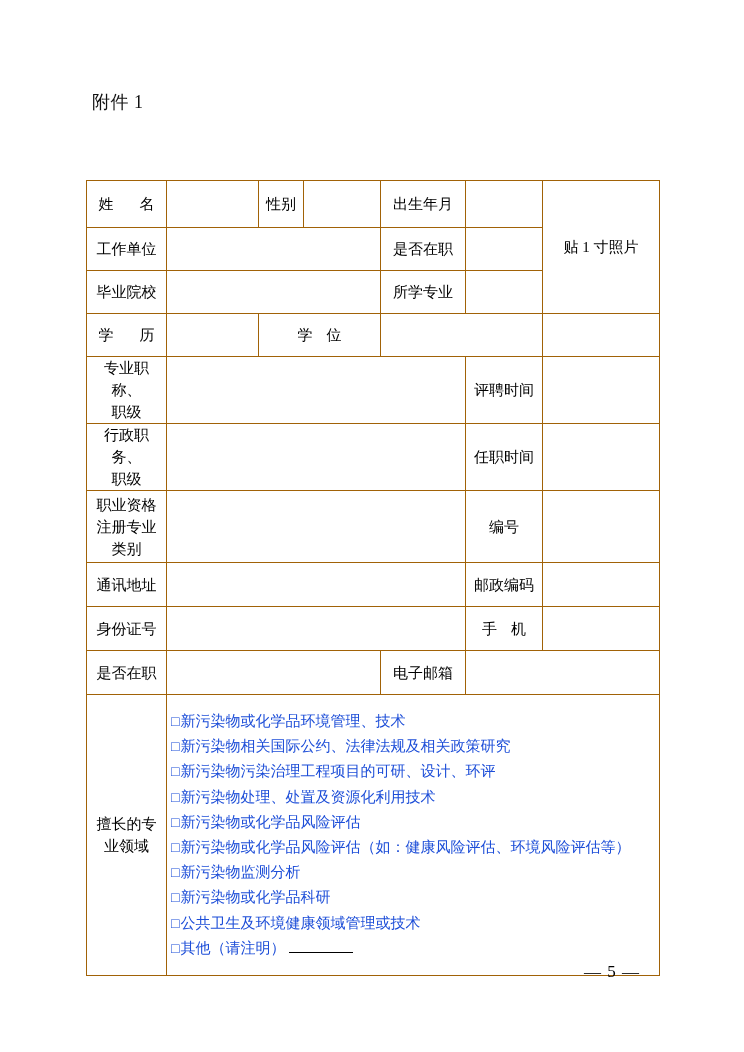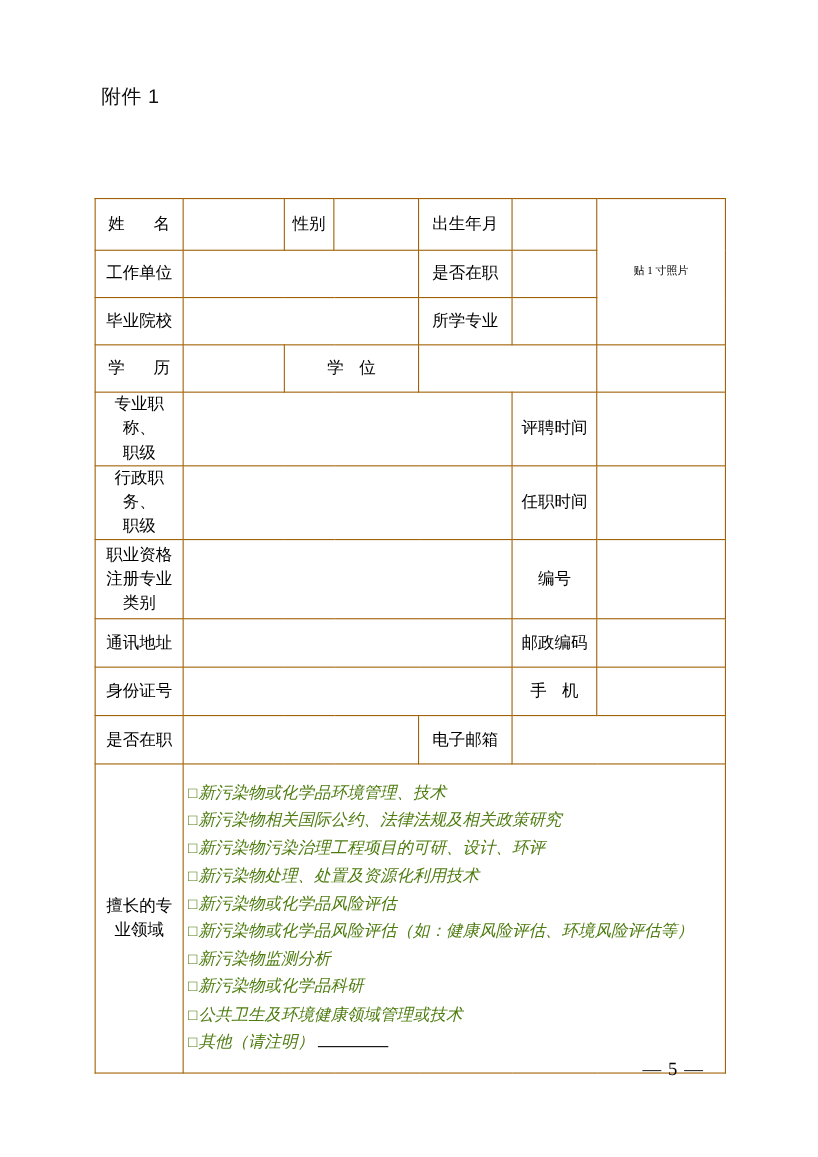--- a/index.html
+++ b/index.html
@@ -21,22 +21,22 @@
     left: 0; top: 0;
     width: 744px;
     height: 1052px;
     box-sizing: border-box;
   }
 
   
   .attachment-label {
     position: absolute;
     left: 92px;
-    top: 76px;
-    font-family: Liberation Sans, sans-serif;
+    top: 90px;
+    font-family: Liberation Serif, serif;
     font-size: 18px;
     line-height: 24px;
     letter-spacing: 0.5px;
     color: #111;
     white-space: nowrap;
   }
 
   
   .doc-title {
     position: absolute;
@@ -79,41 +79,40 @@
     line-height: 23px;
   }
   
   .sp2 {
     letter-spacing: 0px;
   }
   .sp2 .gap { display: inline-block; width: 26px; }
   .sp-mid .gap { display: inline-block; width: 14px; }
 
   .photo-cell {
-    font-size: 10px;
+    font-size: 15px;
     white-space: nowrap;
   }
 
   
   .exp-label-cell {
     vertical-align: middle;
     text-align: center;
   }
   .exp-list-cell {
     text-align: left;
     vertical-align: middle;
     padding: 10px 4px 10px 10px;
   }
   .chk-line {
     font-size: 15px;
     line-height: 25.2px;
     white-space: nowrap;
-    color: #4d7c0f;
+    color: #1d4ed8;
     text-align: left;
-    font-style: italic;
   }
   .chk-box {
     font-size: 14px;
     margin-right: 1px;
   }
   .blank-rule {
     display: inline-block;
     width: 64px;
     border-bottom: 1px solid #000;
     height: 12px;

